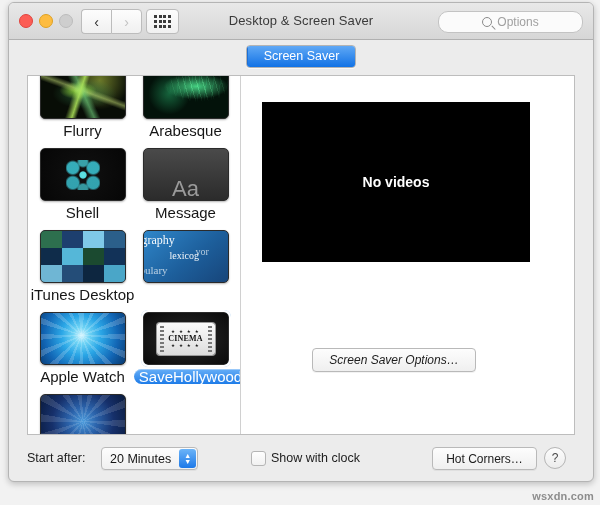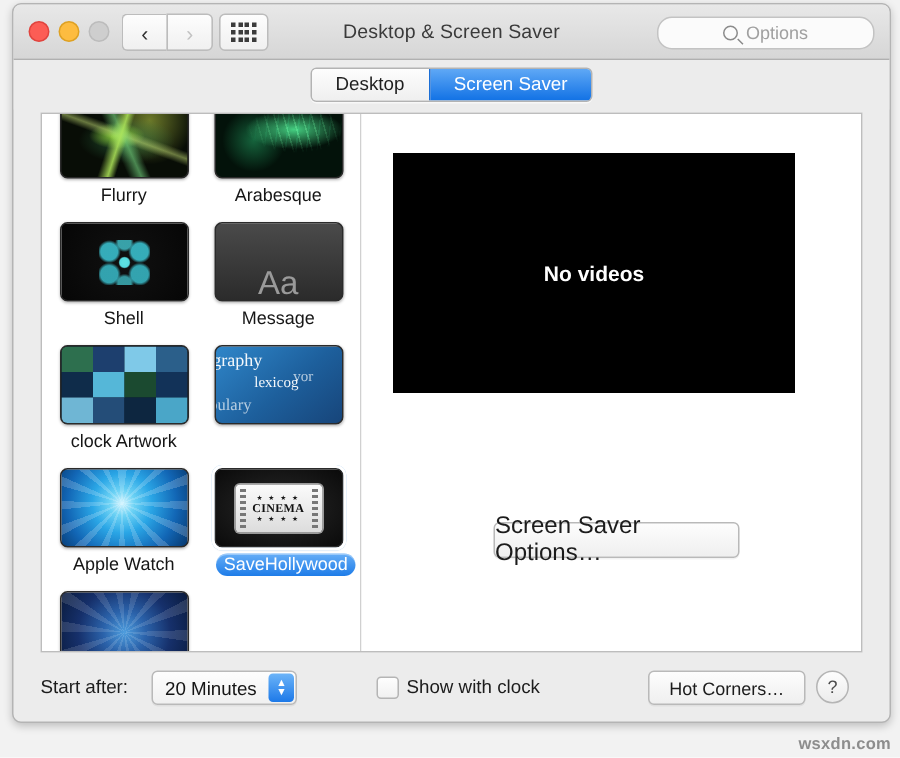--- a/index.html
+++ b/index.html
@@ -201,21 +201,21 @@
     height: 51px;
     border-radius: 5px;
     border: 1px solid #2b2b2b;
     background: #111;
     box-shadow: 0 1px 2px rgba(0,0,0,.3);
     overflow: hidden;
     position: relative;
   }
   .ss-label {
     margin-top: 4px;
-    font-size: 12px;
+    font-size: 15px;
     color: #161616;
     white-space: nowrap;
     padding: 1px 5px;
     border-radius: 8px;
     line-height: 13px;
   }
   .ss-item.selected .ss-label {
     background: linear-gradient(to bottom,#66aef7,#1e7ce8);
     color: #fff;
     box-shadow: inset 0 1px 0 rgba(255,255,255,.35);
@@ -367,31 +367,32 @@
     align-items: center;
     justify-content: center;
   }
   #preview-msg {
     color: #fff;
     font-size: 14px;
     font-weight: bold;
   }
   #options-btn {
     position: absolute;
-    left: 88px;
+    left: 71px;
     top: 272px;
     width: 162px;
     height: 22px;
     background: linear-gradient(to bottom,#fdfdfd,#efefef);
     border: 1px solid #b9b9b9;
     border-radius: 4px;
-    font-size: 16px;
+    font-size: 12px;
     color: #1c1c1c;
     display:flex; align-items:center; justify-content:center;
     box-shadow: 0 1px 0 rgba(0,0,0,.05);
+    font-style: italic;
   }
 
   
   #bottombar {
     position: absolute;
     left: 0; right: 0;
     top: 436px;
     height: 42px;
   }
   #start-label {
@@ -510,21 +511,20 @@
     <div id="win-title">Desktop &amp; Screen Saver</div>
 
     <div id="search-field">
       <span class="mag"></span>
       <span id="search-placeholder">Options</span>
     </div>
   </div>
 
   <div id="tabbar">
     <div class="tabs">
-      <div class="tab">Desktop</div>
       <div class="tab active">Screen Saver</div>
     </div>
   </div>
 
   <div id="content">
 
     <div id="list-pane">
       <div id="grid">
           <div class="ss-item">
             <div class="thumb art-flurry"></div>
@@ -552,21 +552,21 @@
               <i style="background: rgb(43, 95, 138);"></i>
               <i style="background: rgb(15, 44, 74);"></i>
               <i style="background: rgb(85, 183, 216);"></i>
               <i style="background: rgb(27, 74, 48);"></i>
               <i style="background: rgb(18, 50, 88);"></i>
               <i style="background: rgb(111, 182, 212);"></i>
               <i style="background: rgb(36, 77, 120);"></i>
               <i style="background: rgb(13, 38, 64);"></i>
               <i style="background: rgb(74, 166, 200);"></i>
             </div>
-            <div class="ss-label">clock Artwork</div>
+            <div class="ss-label">iTunes Desktop</div>
           </div>
           <div class="ss-item">
             <div class="thumb art-wotd">
               <b style="left: -2px; top: 3px; font-size: 12px; opacity: 1;">graphy</b>
               <b style="left: 26px; top: 20px; font-size: 10px; opacity: 1;">lexicog</b>
               <b style="left: -4px; top: 34px; font-size: 11px; opacity: 0.7;">bulary</b>
               <b style="left: 52px; top: 16px; font-size: 10px; opacity: 0.7;">vor</b>
             </div>
           </div>
           <div class="ss-item">

